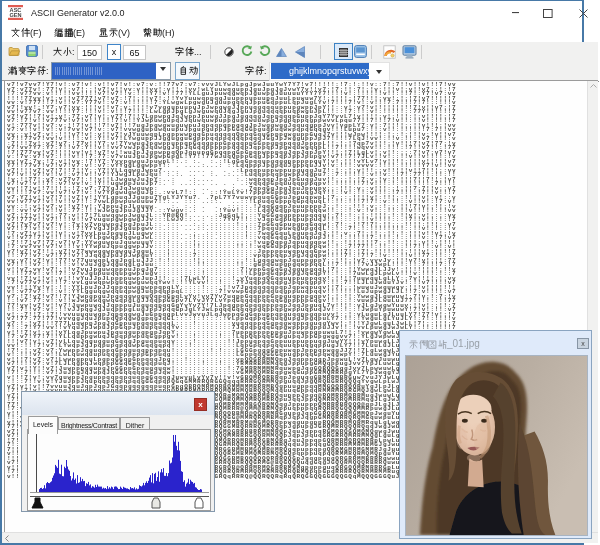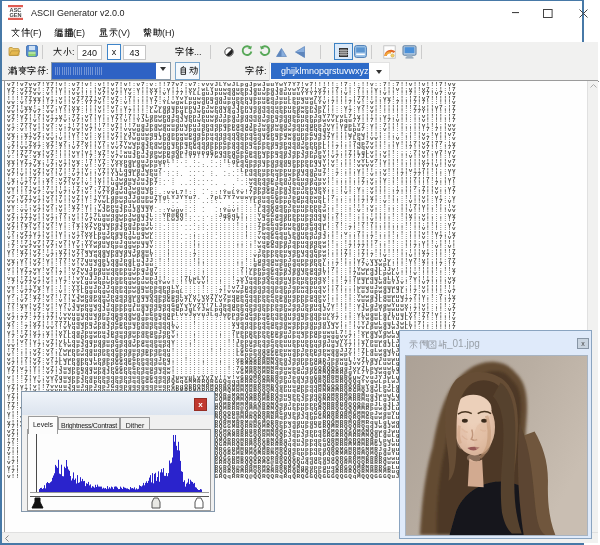--- a/index.html
+++ b/index.html
@@ -93,23 +93,23 @@
  <rect x="3" y="0.9" width="6" height="4.2" fill="#cfe2f5"></rect>
  <rect x="2.4" y="6.6" width="7.2" height="4.6" fill="#8fd470"></rect>
  <rect x="2.4" y="7.6" width="7.2" height="0.8" fill="#fff" opacity="0.8"></rect>
 </svg>
 <div class="tbsep" style="left:40px;top:44px;height:14px"></div>
 <span class="lbl" style="left:51px;top:46px"><svg width="9" height="9" viewBox="0 0 12 12" style="vertical-align:-1px;margin:0 .5px 0px 0" stroke="#1a1a1a">
         <use href="#g-da"></use>
       </svg><svg width="9" height="9" viewBox="0 0 12 12" style="vertical-align:-1px;margin:0 .5px 0px 0" stroke="#1a1a1a">
         <use href="#g-xiao"></use>
       </svg>:</span>
-<div class="tbox" style="left:75px;top:44px;width:25px;height:15px;border-color:#c6c6c6;line-height:14px">240</div>
+<div class="tbox" style="left:75px;top:44px;width:25px;height:15px;border-color:#c6c6c6;line-height:14px">150</div>
 <div class="tbox" style="left:105px;top:43px;width:14px;height:16px;border-color:#3f85c9;line-height:15px">x</div>
-<div class="tbox" style="left:121px;top:44px;width:23px;height:15px;border-color:#c6c6c6;line-height:14px">43</div>
+<div class="tbox" style="left:121px;top:44px;width:23px;height:15px;border-color:#c6c6c6;line-height:14px">65</div>
 <span class="lbl" style="left:173px;top:46px"><svg width="9" height="9" viewBox="0 0 12 12" style="vertical-align:-1px;margin:0 .5px 0px 0" stroke="#1a1a1a">
         <use href="#g-zi4"></use>
       </svg><svg width="9" height="9" viewBox="0 0 12 12" style="vertical-align:-1px;margin:0 .5px 0px 0" stroke="#1a1a1a">
         <use href="#g-ti"></use>
       </svg>...</span>
 <div class="tbsep" style="left:208px;top:44px;height:14px"></div>
 <svg class="abs" style="left:222px;top:46px" width="10" height="10" viewBox="0 0 12 12">
  <circle cx="6" cy="6" r="5" fill="#fff" stroke="#444" stroke-width="1.2"></circle>
  <path d="M9.5 2.5 A5 5 0 0 1 2.5 9.5 Z" fill="#222"></path>
 </svg>
@@ -172,21 +172,21 @@
         <use href="#g-zi5"></use>
       </svg><svg width="9" height="9" viewBox="0 0 12 12" style="vertical-align:-1px;margin:0 .5px 0px 0" stroke="#1a1a1a">
         <use href="#g-dong"></use>
       </svg></span>
 <span class="lbl" style="left:243px;top:65px"><svg width="9" height="9" viewBox="0 0 12 12" style="vertical-align:-1px;margin:0 .5px 0px 0" stroke="#1a1a1a">
         <use href="#g-zi4"></use>
       </svg><svg width="9" height="9" viewBox="0 0 12 12" style="vertical-align:-1px;margin:0 .5px 0px 0" stroke="#1a1a1a">
         <use href="#g-fu2"></use>
       </svg>:</span>
 <div class="abs" style="left:267px;top:61px;width:121px;height:19px;background:#fff;border:1px solid #e2e2e2"></div>
-<div class="abs" style="left:269px;top:62px;width:98px;height:16px;background:#2e6bc8;color:#fff;font-size:9px;line-height:16px;padding-left:10px">ghijklmnopqrstuvwxyz$</div>
+<div class="abs" style="left:269px;top:62px;width:98px;height:16px;background:#2e6bc8;color:#fff;font-size:9px;line-height:16px;padding-left:18px">ghijklmnopqrstuvwxyz$</div>
 <div class="abs" style="left:374px;top:69px;width:0;height:0;border:3.2px solid transparent;border-top:4.5px solid #333;border-bottom:none"></div>
 
  <div class="abs" id="art">
       <pre>v7!v7vv7!Y7!v!:v7!v!:v!!v7!v!:v7:v:!!77v7:v7:vvvJLYwJLpgJpwJuuYwY7Y7!v7!!!!!:!7:!:!!v::7!:7!!v!!v!!!7!vv
 v7:v77v!:77!v!:v7!::!v7!v!!vv:v!!vv!:v!!:!vv!wLYuuwqguppJguJpgJgJvwY7v!!v7:!7:!!:7!:!v:!!!v!:v!!v7::!:!7
 !7:v77vv:v!!!!!vv!!!!v7!v7!!v:!!!Y7!v!!77!YLLguJpuwqgwqpJguwpgJuuuuuYYY7Y7!!!!v!:!!!!!!v!!:!!7!:Y7!v7:vv
 !!!!77vv!v!:v!!v7777!v7!v7:!7!:!!v7!:!!YvYuuwqppqgJuupppupuupqJuuLpuwuw7Y!:!!!!:!77!!!:vv!:!:!7!v7!!!!!7
 vv:v!777!!7!v!!v7:Y77v!:v7:v!!!!!!7:YLwgwLpgwguJguupgqqqJppuGqppuLqpJugLYv!7!!!7!v!:v!!!7:7!!!7!7!::!!!v
 v7!!vv!:!Y7:v7!vv:!!!v!!v7:v:!!!!v7vggupuupuJpJwpgwgJJppuqgqqquppupgwppJpY!!::v!:v7!v!!!!!!!!!7!v!!v7:!7
 vv!v77v7:vv!!!!Y7:!!!v!:v!!!7!!!:LwLgpJpgLgJwguwquJqgJguJpguqqqqpuqpwguJpL!!::!7:!!:v!:!!!!!::77Y!!!!!!7

